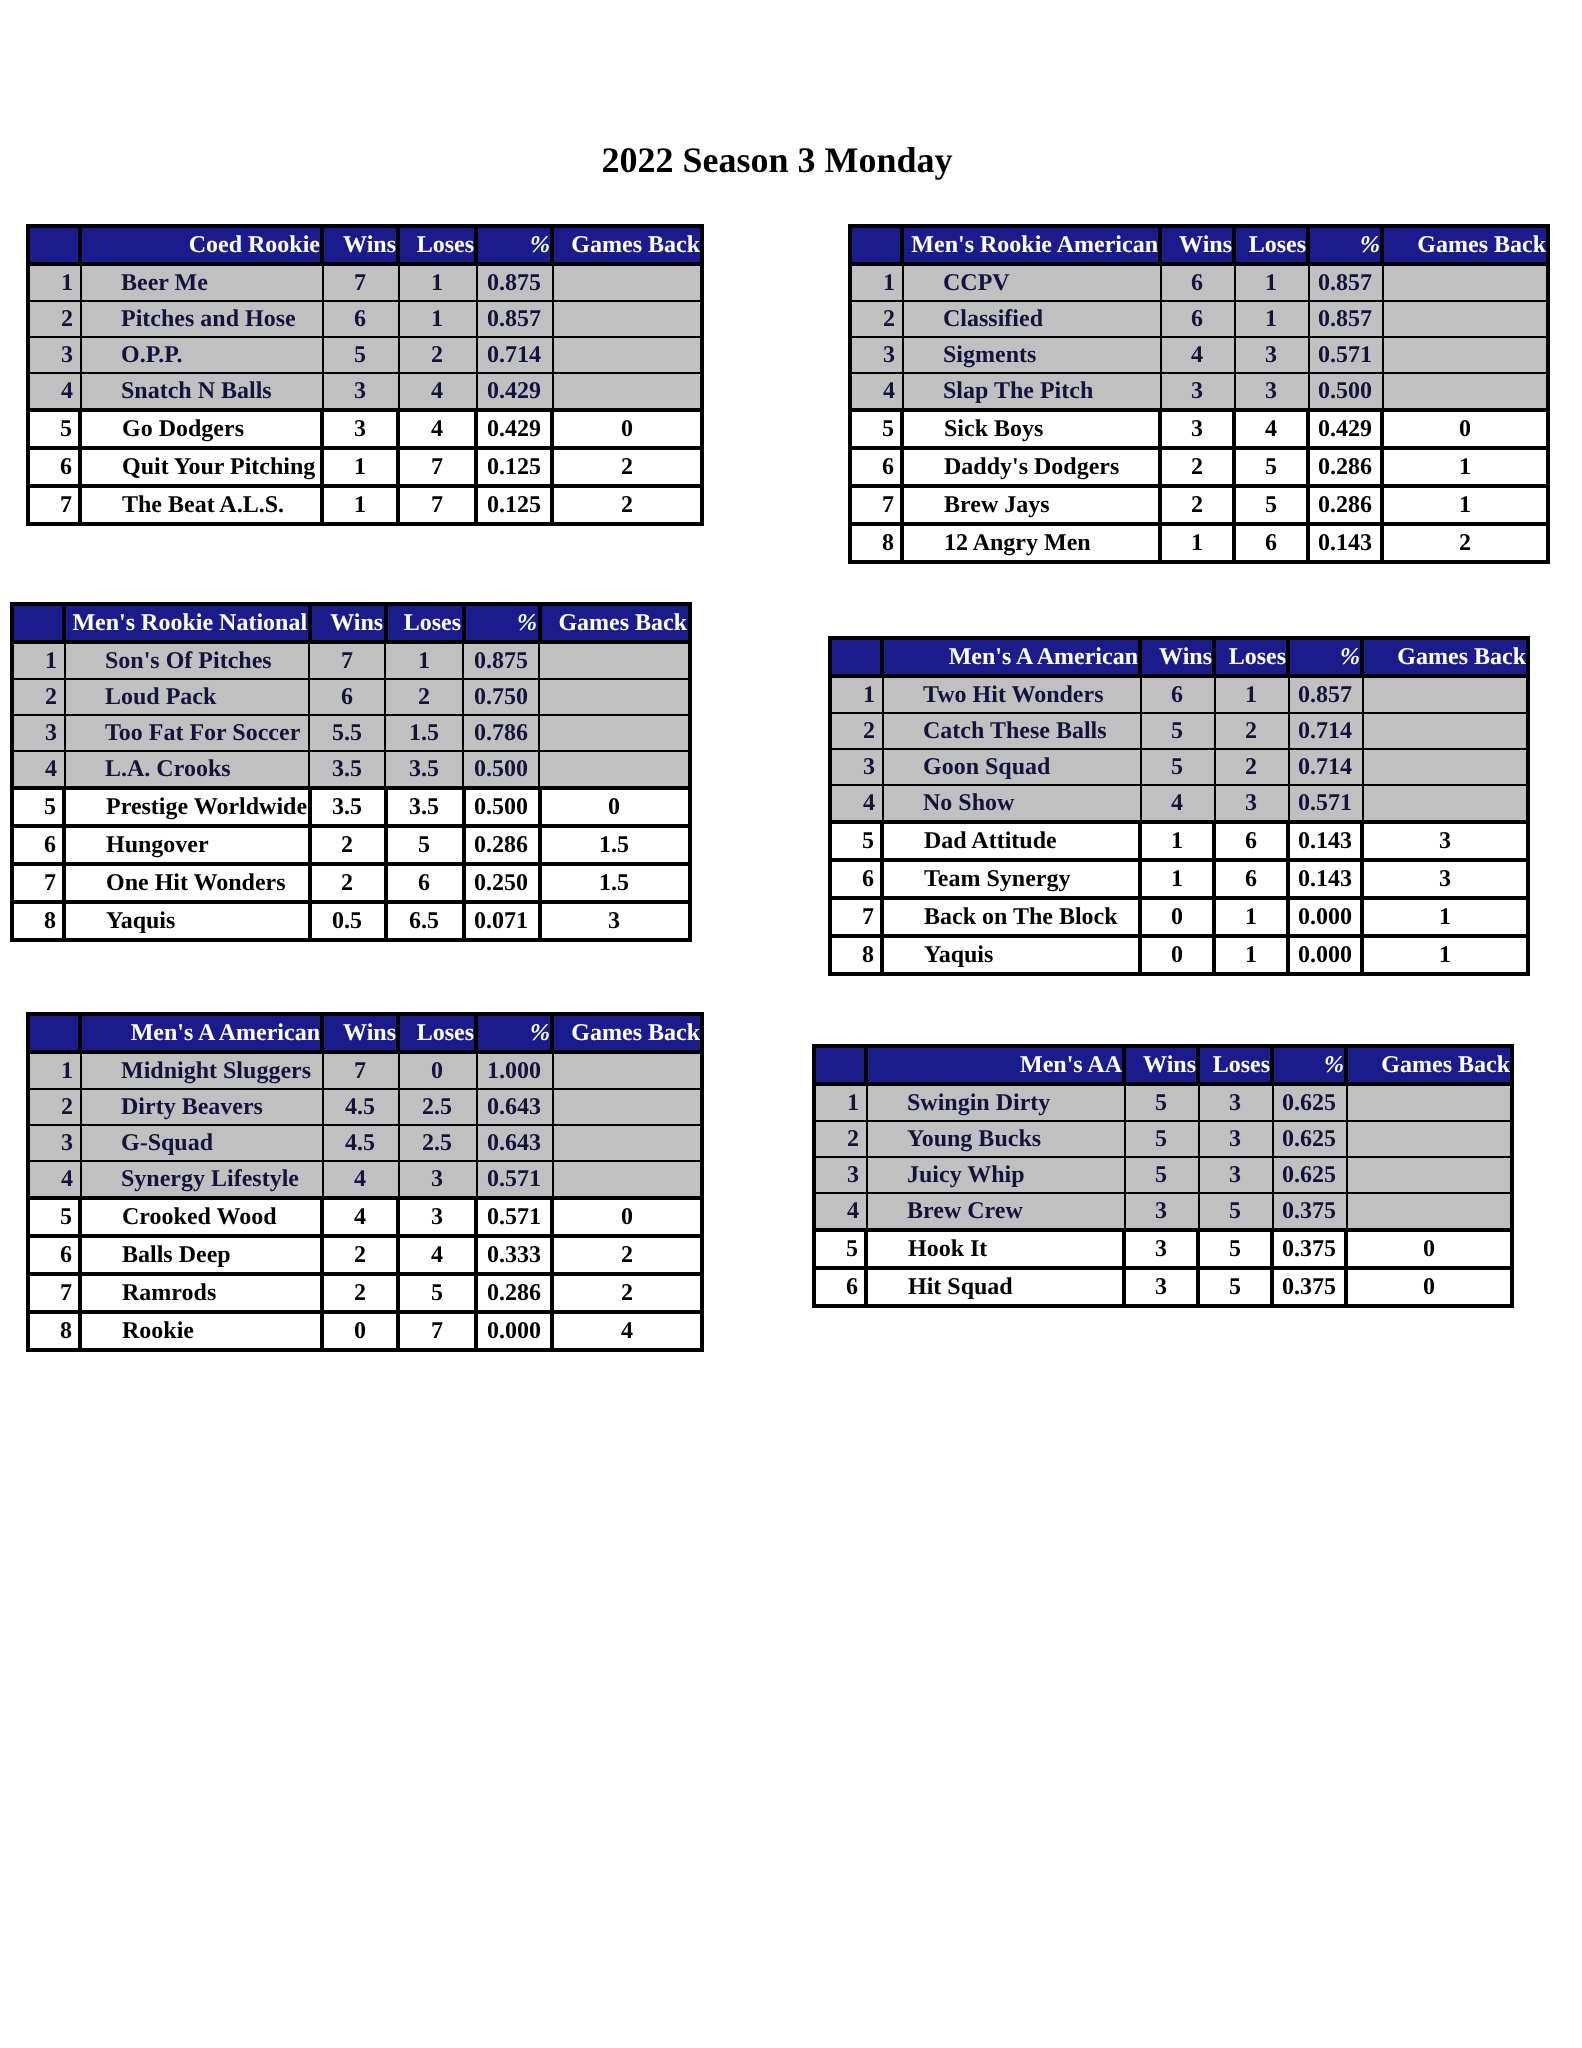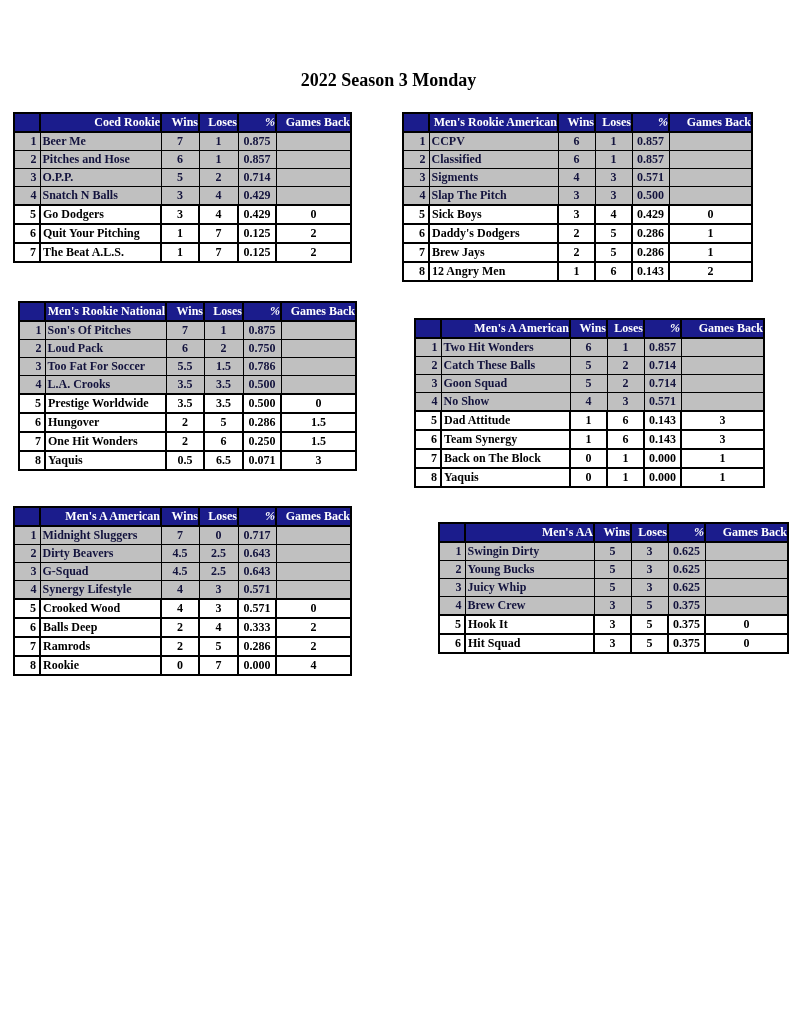--- a/index.html
+++ b/index.html
@@ -27,35 +27,35 @@
   .standings .pct-h { font-style:italic; }
   .standings tbody tr.shaded td {
     background:var(--shade-bg,#c0c0c0); color:var(--shade-tx,#13133d);
     border:1px solid var(--bd,#000);
   }
   .standings tbody tr.plain td {
     background:#ffffff; color:var(--plain-tx,#000000);
     border:2px solid var(--bd,#000);
   }
   .standings td.rank { text-align:right; padding-right:3px; }
-  .standings td.name { text-align:left; padding-left:2px; }
+  .standings td.name { text-align:left; padding-left:20px; }
   .standings td.num  { text-align:center; }
   
   .lw col.c0{width:26px} .lw col.c1{width:121px} .lw col.c2{width:38px}
   .lw col.c3{width:39px} .lw col.c4{width:38px} .lw col.c5{width:75px}
   
   .rw col.c0{width:26px} .rw col.c1{width:129px} .rw col.c2{width:37px}
   .rw col.c3{width:37px} .rw col.c4{width:37px} .rw col.c5{width:83px}
   
   #t0{left:13px;  top:112px}
-  #t1{left:402px; top:112px}
-  #t2{left:18px;  top:301px}
+  #t1{left:424px; top:112px}
+  #t2{left:5px;  top:301px}
   #t3{left:414px; top:318px}
   #t4{left:13px;  top:506px}
-  #t5{left:438px; top:522px}
+  #t5{left:406px; top:522px}
 </style>
 </head>
 <body>
 
 <div class="page">
 
   <h1 class="doc-title">2022 Season 3 Monday</h1>
 
   <table class="standings lw" id="t0">
     <colgroup>
@@ -415,21 +415,21 @@
         <th class="num-h pct-h">%</th>
         <th class="num-h">Games Back</th>
       </tr>
     </thead>
     <tbody>
         <tr class="shaded">
     <td class="rank">1</td>
     <td class="name">Midnight Sluggers</td>
     <td class="num">7</td>
     <td class="num">0</td>
-    <td class="num">0.717</td>
+    <td class="num">1.000</td>
     <td class="num"></td>
   </tr>
         <tr class="shaded">
     <td class="rank">2</td>
     <td class="name">Dirty Beavers</td>
     <td class="num">4.5</td>
     <td class="num">2.5</td>
     <td class="num">0.643</td>
     <td class="num"></td>
   </tr>

